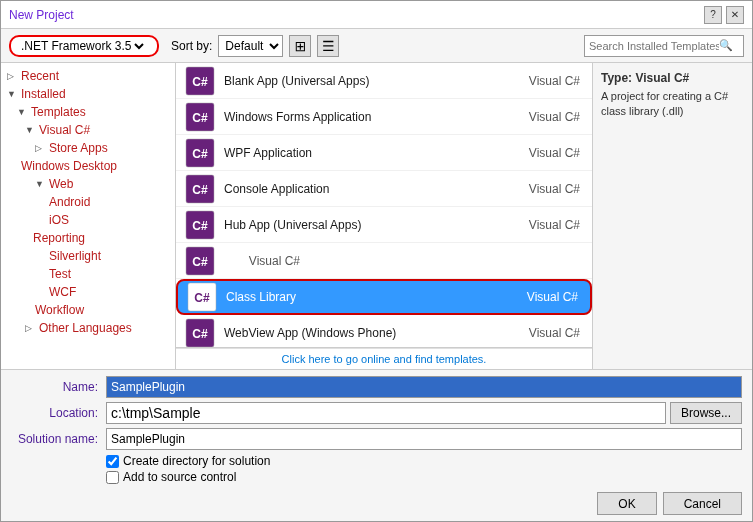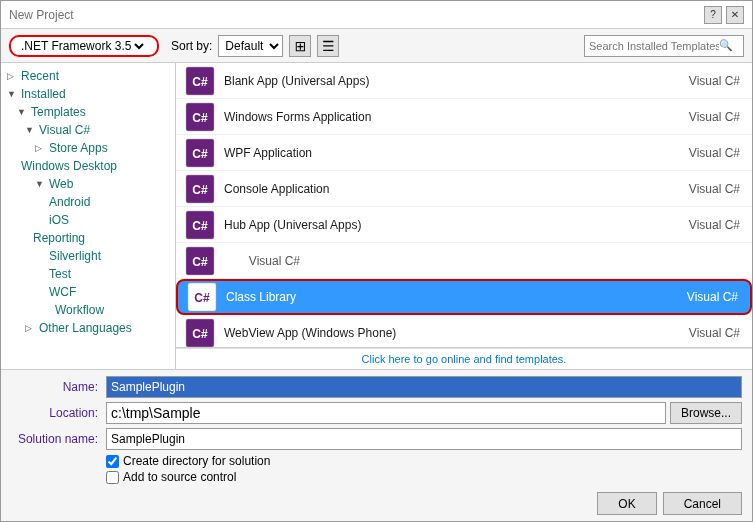--- a/index.html
+++ b/index.html
@@ -1,33 +1,33 @@
 <!DOCTYPE html>
 <html><head>
   <meta charset="utf-8">
   <style>
     * { box-sizing: border-box; margin: 0; padding: 0; font-family: 'Segoe UI', Arial, sans-serif; font-size: 12px; }
     body { background: #f0f0f0; display: flex; justify-content: center; align-items: center; width: 753px; height: 522px; overflow: hidden; }
     .dialog { width: 753px; height: 522px; background: #f5f5f5; border: 1px solid #999; display: flex; flex-direction: column; box-shadow: 2px 2px 8px rgba(0,0,0,0.4); }
     .title-bar { background: #fff; border-bottom: 1px solid #ccc; padding: 6px 8px; display: flex; align-items: center; justify-content: space-between; height: 28px; }
-    .title-bar-left { font-size: 12px; color: #737373; }
+    .title-bar-left { font-size: 12px; color: #6d28d9; }
     .title-bar-right { display: flex; gap: 4px; }
     .title-btn { width: 18px; height: 18px; border: 1px solid #999; background: #e1e1e1; display: flex; align-items: center; justify-content: center; cursor: pointer; font-size: 10px; color: #333; }
     .toolbar { background: #f5f5f5; border-bottom: 1px solid #ccc; padding: 4px 8px; display: flex; align-items: center; gap: 6px; height: 34px; }
     .framework-dropdown { width: 150px; height: 22px; border: 2px solid #e00; border-radius: 12px; padding: 0 4px; background: white; display: flex; align-items: center; position: relative; }
     .framework-dropdown select { width: 130px; border: none; outline: none; background: transparent; font-size: 12px; }
     .view-btn { width: 22px; height: 22px; border: 1px solid #999; background: #e1e1e1; display: flex; align-items: center; justify-content: center; cursor: pointer; }
     .search-box { margin-left: auto; height: 22px; border: 1px solid #999; background: white; display: flex; align-items: center; padding: 0 4px; width: 160px; }
     .search-box input { border: none; outline: none; width: 130px; font-size: 11px; }
     .search-icon { color: #999; font-size: 11px; }
     .main-content { display: flex; flex: 1; overflow: hidden; }
     .sidebar { width: 175px; background: white; border-right: 1px solid #ccc; overflow-y: auto; padding: 4px 0; }
     .sidebar-item { padding: 2px 6px; cursor: pointer; display: flex; align-items: center; gap: 2px; white-space: nowrap; }
     .sidebar-item .arrow { font-size: 9px; color: #555; width: 10px; display: inline-block; }
-    .sidebar-item .label { font-size: 12px; color: #0f766e; }
+    .sidebar-item .label { font-size: 12px; color: #b91c1c; }
     .content-area { flex: 1; display: flex; flex-direction: column; background: white; overflow: hidden; }
     .template-list { flex: 1; overflow-y: auto; border-bottom: 1px solid #ccc; }
     .template-item { display: flex; align-items: center; padding: 3px 8px; cursor: pointer; border-bottom: 1px solid #f0f0f0; height: 36px; }
     .template-item.selected { background: #0078d7; color: white; }
     .template-item.selected .template-name, .template-item.selected .template-lang { color: white; }
     .template-icon { width: 32px; height: 32px; margin-right: 8px; display: flex; align-items: center; justify-content: center; flex-shrink: 0; }
     .template-name { flex: 1; font-size: 12px; color: #1a1a1a; }
     .template-lang { width: 80px; font-size: 12px; color: #555; text-align: right; padding-right: 4px; }
     .online-link { text-align: center; padding: 4px; font-size: 11px; color: #0078d7; cursor: pointer; border-top: 1px solid #e0e0e0; }
     .right-panel { width: 160px; background: #f5f5f5; border-left: 1px solid #ccc; padding: 8px; overflow-y: auto; font-size: 11px; color: #333; }
@@ -130,21 +130,21 @@
           <span class="label">Silverlight</span>
         </div>
         <div class="sidebar-item" style="padding-left: 34px;">
           <span class="arrow" style="font-size: 9px; color: rgb(85, 85, 85); width: 12px; display: inline-block;"></span>
           <span class="label">Test</span>
         </div>
         <div class="sidebar-item" style="padding-left: 34px;">
           <span class="arrow" style="font-size: 9px; color: rgb(85, 85, 85); width: 12px; display: inline-block;"></span>
           <span class="label">WCF</span>
         </div>
-        <div class="sidebar-item" style="padding-left: 40px;">
+        <div class="sidebar-item" style="padding-left: 20px;">
           <span class="arrow" style="font-size: 9px; color: rgb(85, 85, 85); width: 12px; display: inline-block;"></span>
           <span class="label">Workflow</span>
         </div>
         <div class="sidebar-item" style="padding-left: 24px;">
           <span class="arrow" style="font-size: 9px; color: rgb(85, 85, 85); width: 12px; display: inline-block;">▷</span>
           <span class="label">Other Languages</span>
         </div>
       </div>
 
     <div class="content-area">
@@ -225,20 +225,24 @@
                 <text x="15" y="20" text-anchor="middle" fill="white" font-size="10" font-family="Arial" font-weight="bold">C#</text>
               </svg>
             </div>
             <span class="template-name">WebView App (Windows Phone)</span>
             <span class="template-lang">Visual C#</span>
           </div>
         </div>
       <div class="online-link">Click here to go online and find templates.</div>
     </div>
 
+    <div class="right-panel">
+      <div class="type-label">Type: Visual C#</div>
+      <div class="desc">A project for creating a C# class library (.dll)</div>
+    </div>
   </div>
 
   <div class="bottom-bar">
     <div class="form-row">
       <span class="form-label">Name:</span>
       <input class="form-input highlighted" type="text" style="background: rgb(49, 106, 197); color: white;" value="SamplePlugin">
     </div>
     <div class="form-row">
       <span class="form-label">Location:</span>
       <div class="form-row-combo" style="flex:1; display:flex; gap:4px;">

